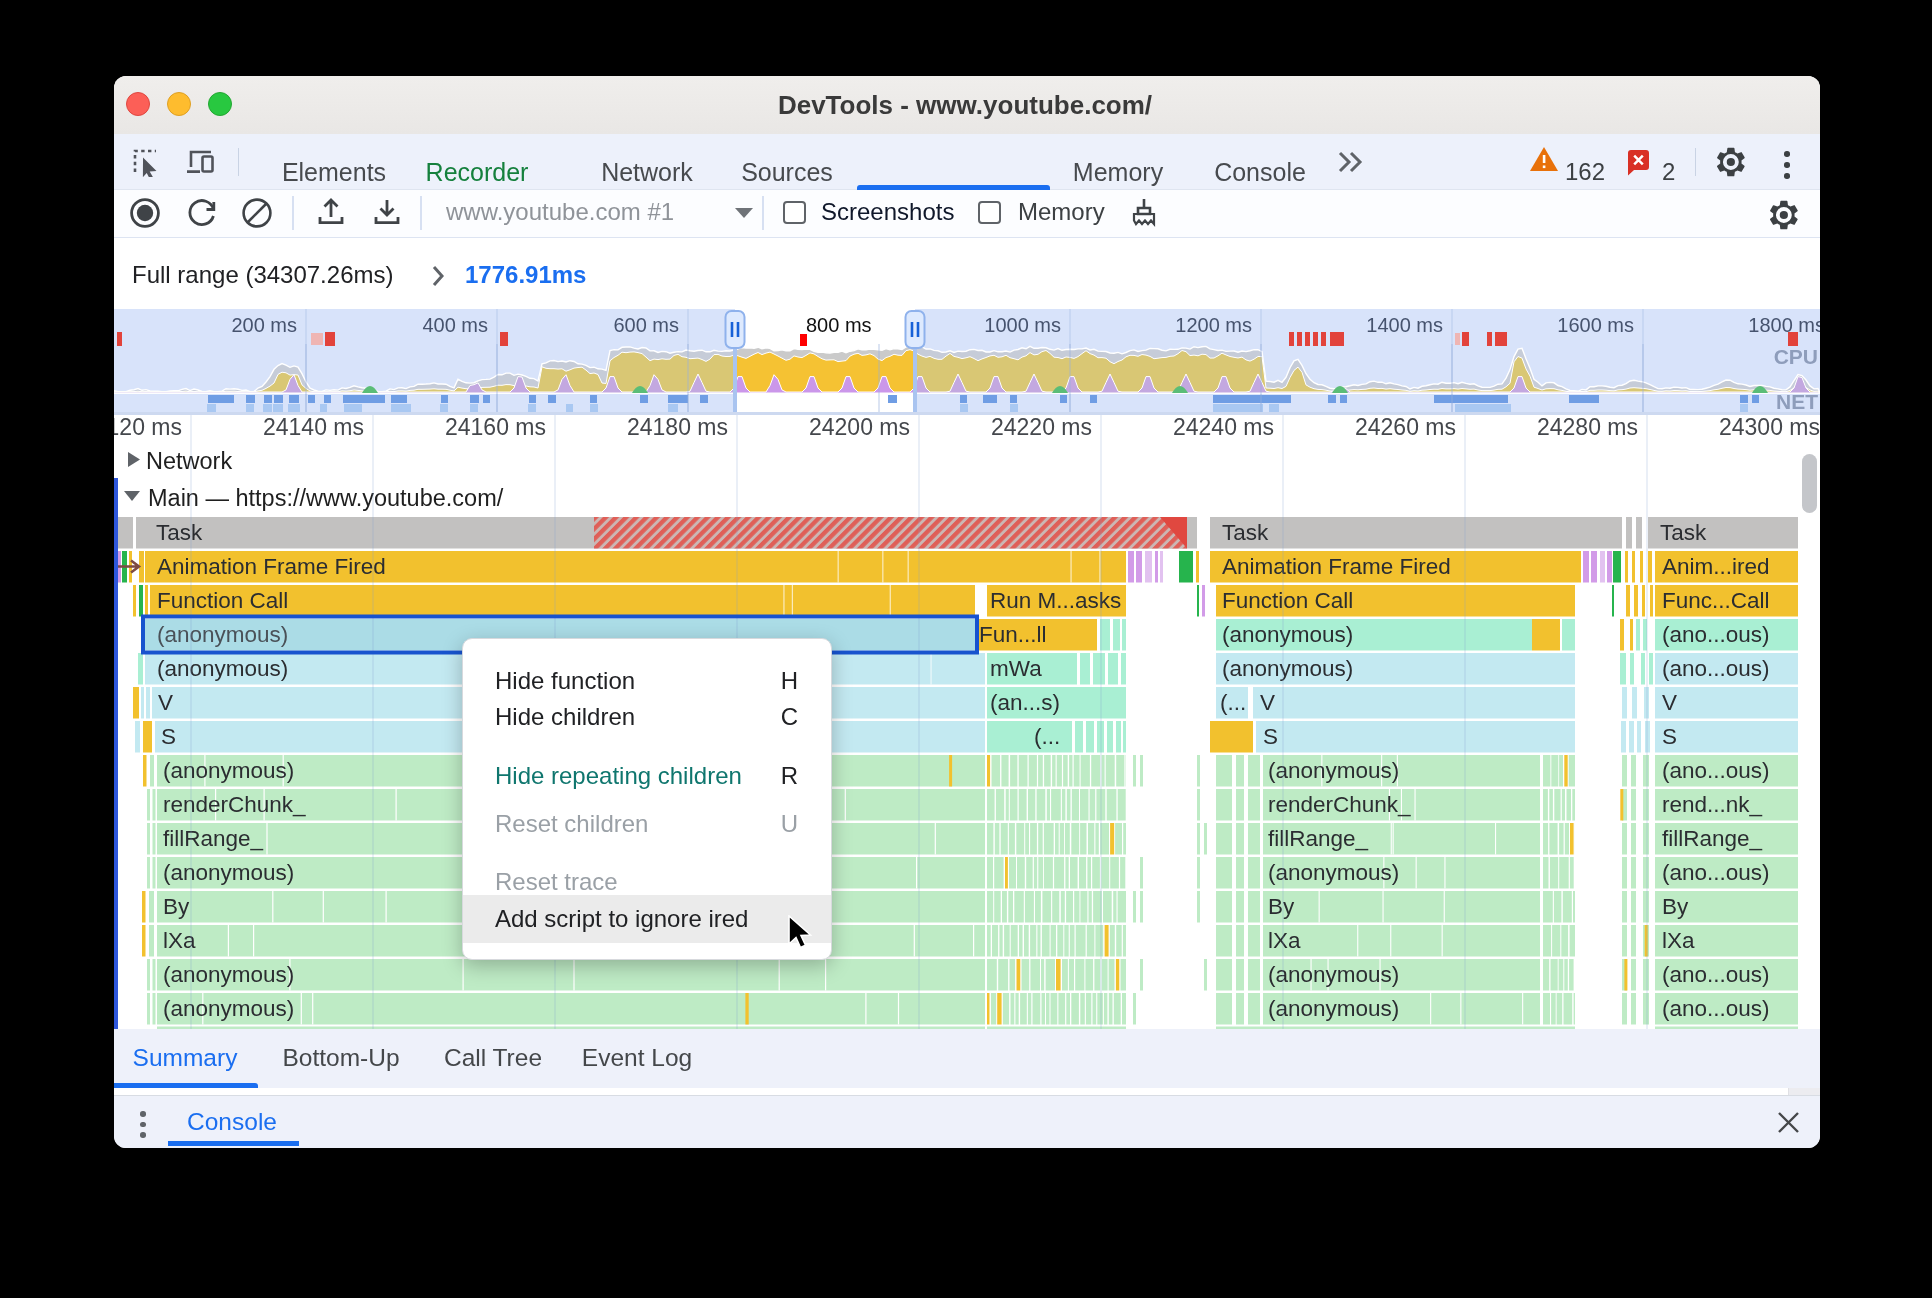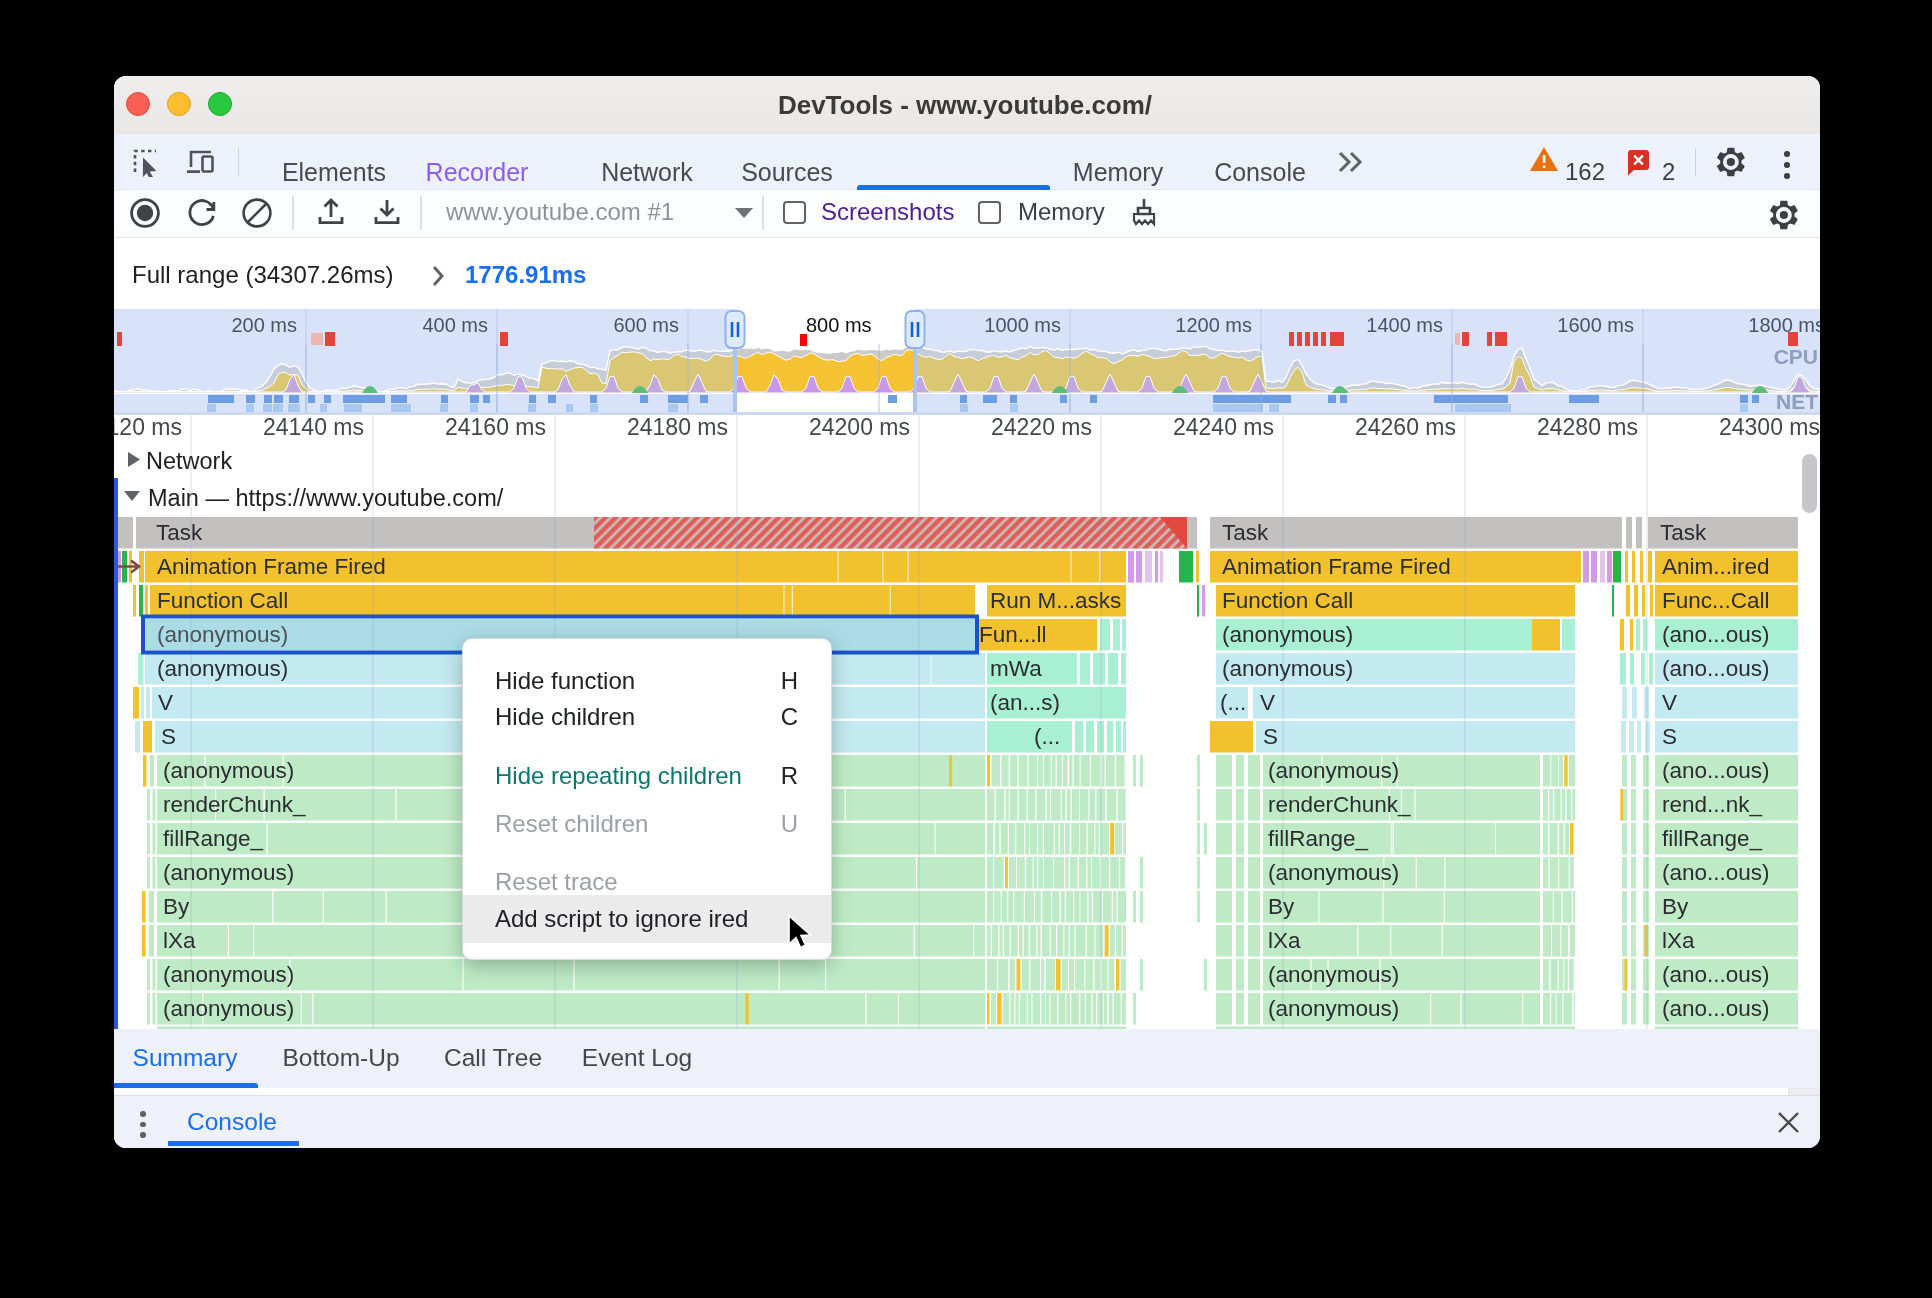--- a/index.html
+++ b/index.html
@@ -19,21 +19,21 @@
 </svg>
 <svg style="position:absolute;left:72px;top:71px" width="32" height="30" viewBox="0 0 32 30">
 <g fill="none" stroke="#50535a" stroke-width="2.6">
 <path d="M5 20 L5 5 L25 5"></path>
 <path d="M1 24.6 L14 24.6"></path>
 <rect x="16.5" y="9.5" width="10" height="15" rx="1.5"></rect>
 </g>
 </svg>
 <div style="position:absolute;left:124.0px;top:72.0px;width:1.0px;height:28.0px;background:#c9d3e4;"></div>
 <div style="position:absolute;left:212.0px;top:96.0px;transform:translate(-50%,-50%);font-size:25px;color:#474a4e;font-weight:400;white-space:nowrap;margin-left:8px;">Elements</div>
-<div style="position:absolute;left:363.0px;top:96.0px;transform:translate(-50%,-50%);font-size:25px;color:#8b5cf6;font-weight:400;white-space:nowrap;">Recorder</div>
+<div style="position:absolute;left:363.0px;top:96.0px;transform:translate(-50%,-50%);font-size:25px;color:#15803d;font-weight:400;white-space:nowrap;">Recorder</div>
 <div style="position:absolute;left:533.0px;top:96.0px;transform:translate(-50%,-50%);font-size:25px;color:#474a4e;font-weight:400;white-space:nowrap;">Network</div>
 <div style="position:absolute;left:673.0px;top:96.0px;transform:translate(-50%,-50%);font-size:25px;color:#474a4e;font-weight:400;white-space:nowrap;">Sources</div>
 <div style="position:absolute;left:840.0px;top:96.0px;transform:translate(-50%,-50%);font-size:25px;color:#1a6ef0;font-weight:400;white-space:nowrap;margin-top:40px;">Performance</div>
 <div style="position:absolute;left:1004.0px;top:96.0px;transform:translate(-50%,-50%);font-size:25px;color:#474a4e;font-weight:400;white-space:nowrap;">Memory</div>
 <div style="position:absolute;left:1146.0px;top:96.0px;transform:translate(-50%,-50%);font-size:25px;color:#474a4e;font-weight:400;white-space:nowrap;">Console</div>
 <svg style="position:absolute;left:1222px;top:75px" width="30" height="22" viewBox="0 0 30 22">
 <g fill="none" stroke="#5f6368" stroke-width="3">
 <path d="M4 2 L13 11 L4 20"></path>
         <path d="M15 2 L24 11 L15 20"></path>
 </g>
@@ -80,21 +80,21 @@
 <path d="M16 4 L16 19 M9.5 12.5 L16 19 L22.5 12.5" fill="none" stroke="#3f4347" stroke-width="2.8"></path>
 <path d="M5 21 L5 26.6 L27 26.6 L27 21" fill="none" stroke="#3f4347" stroke-width="2.8"></path>
     </svg>
 <div style="position:absolute;left:306.0px;top:120.0px;width:2.0px;height:34.0px;background:#d7e0f2;"></div>
 <div style="position:absolute;left:332.0px;top:136.0px;transform:translateY(-50%);font-size:24px;color:#8f9399;font-weight:400;white-space:nowrap;">www.youtube.com #1</div>
 <svg style="position:absolute;left:619px;top:130px" width="22" height="14" viewBox="0 0 22 14">
 <path d="M2 2 L11 12 L20 2 Z" fill="#6f7378"></path>
     </svg>
 <div style="position:absolute;left:648.0px;top:120.0px;width:2.0px;height:34.0px;background:#d7e0f2;"></div>
 <div style="position:absolute;left:669.0px;top:125.0px;width:23.0px;height:23.0px;background:#fff;border:2.6px solid #5f6368;border-radius:4px;box-sizing:border-box;"></div>
-<div style="position:absolute;left:707.0px;top:136.0px;transform:translateY(-50%);font-size:24px;color:#4c1d95;font-weight:400;white-space:nowrap;">Screenshots</div>
+<div style="position:absolute;left:707.0px;top:136.0px;transform:translateY(-50%);font-size:24px;color:#0f172a;font-weight:400;white-space:nowrap;">Screenshots</div>
 <div style="position:absolute;left:864.0px;top:125.0px;width:23.0px;height:23.0px;background:#fff;border:2.6px solid #5f6368;border-radius:4px;box-sizing:border-box;"></div>
 <div style="position:absolute;left:904.0px;top:136.0px;transform:translateY(-50%);font-size:24px;color:#3c4043;font-weight:400;white-space:nowrap;">Memory</div>
 <svg style="position:absolute;left:1014px;top:120px" width="32" height="32" viewBox="0 0 32 32">
 <path d="M14.7 3 L17.3 3 L17.3 12 L14.7 12 Z" fill="#3f4347"></path>
 <path d="M10 12 L22 12 L22 18 L10 18 Z" fill="none" stroke="#3f4347" stroke-width="2.6"></path>
 <path d="M6 18 L26 18 L26 28 L23 24.5 L20 28 L17 24.5 L14 28 L11 24.5 L8 28 L6 24.5 Z" fill="none" stroke="#3f4347" stroke-width="2.2"></path>
 </svg>
 <svg style="position:absolute;left:1653px;top:122px" width="34" height="34" viewBox="0 0 24 24">
 <path fill="#3c4043" fill-rule="evenodd" d="M19.4 13c.04-.33.06-.66.06-1s-.02-.67-.06-1l2.1-1.65a.5.5 0 0 0 .12-.64l-2-3.46a.5.5 0 0 0-.6-.22l-2.49 1a7.3 7.3 0 0 0-1.73-1l-.38-2.65A.49.49 0 0 0 13.9 2h-4a.49.49 0 0 0-.49.42l-.38 2.65c-.63.26-1.2.6-1.73 1l-2.49-1a.5.5 0 0 0-.6.22l-2 3.46a.5.5 0 0 0 .12.64L4.4 11c-.04.33-.06.66-.06 1s.02.67.06 1l-2.1 1.65a.5.5 0 0 0-.12.64l2 3.46c.14.24.42.34.6.22l2.49-1c.53.4 1.1.74 1.73 1l.38 2.65c.04.24.24.42.49.42h4c.25 0 .45-.18.49-.42l.38-2.65a7.3 7.3 0 0 0 1.73-1l2.49 1c.23.1.5 0 .6-.22l2-3.46a.5.5 0 0 0-.12-.64L19.4 13zm-7.5 4.6a5.6 5.6 0 1 1 0-11.2 5.6 5.6 0 0 1 0 11.2z"></path>
 <circle cx="11.9" cy="12" r="2.9" fill="#3c4043"></circle>

